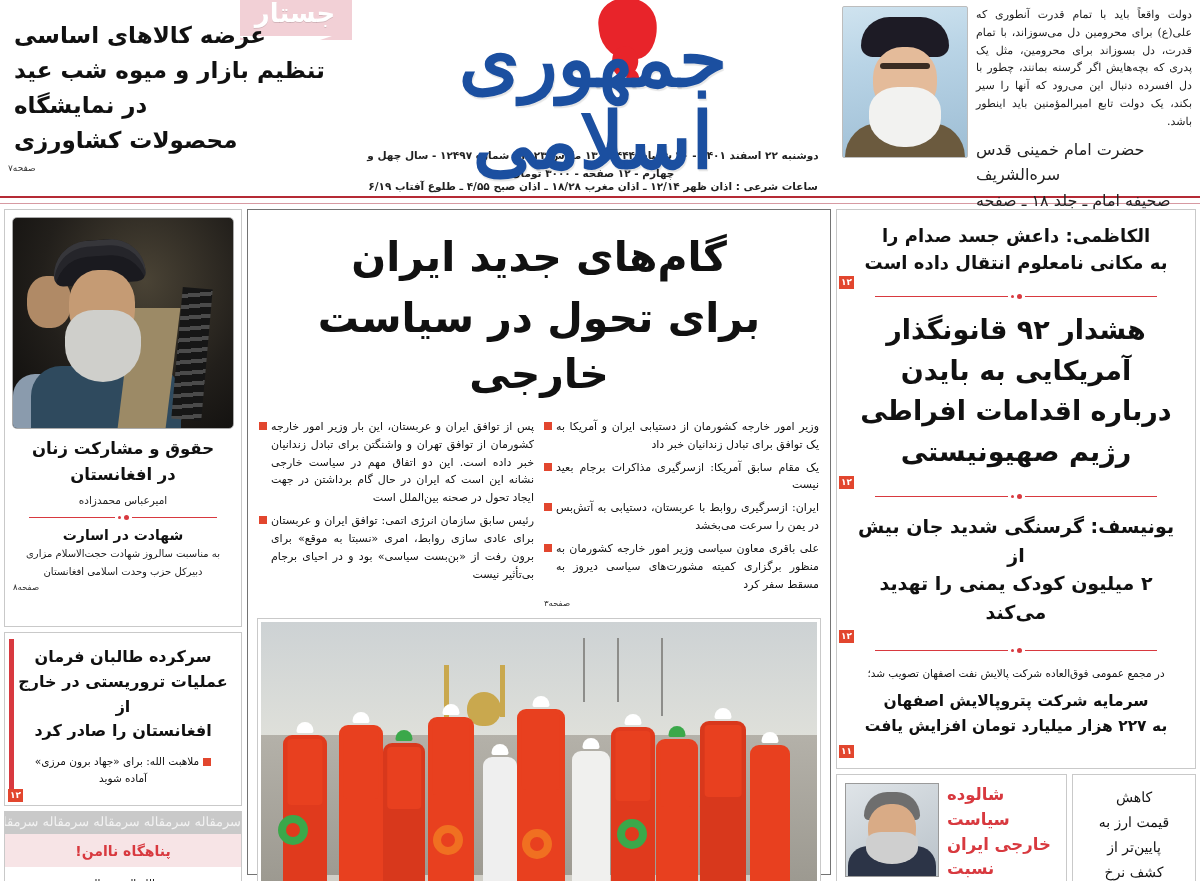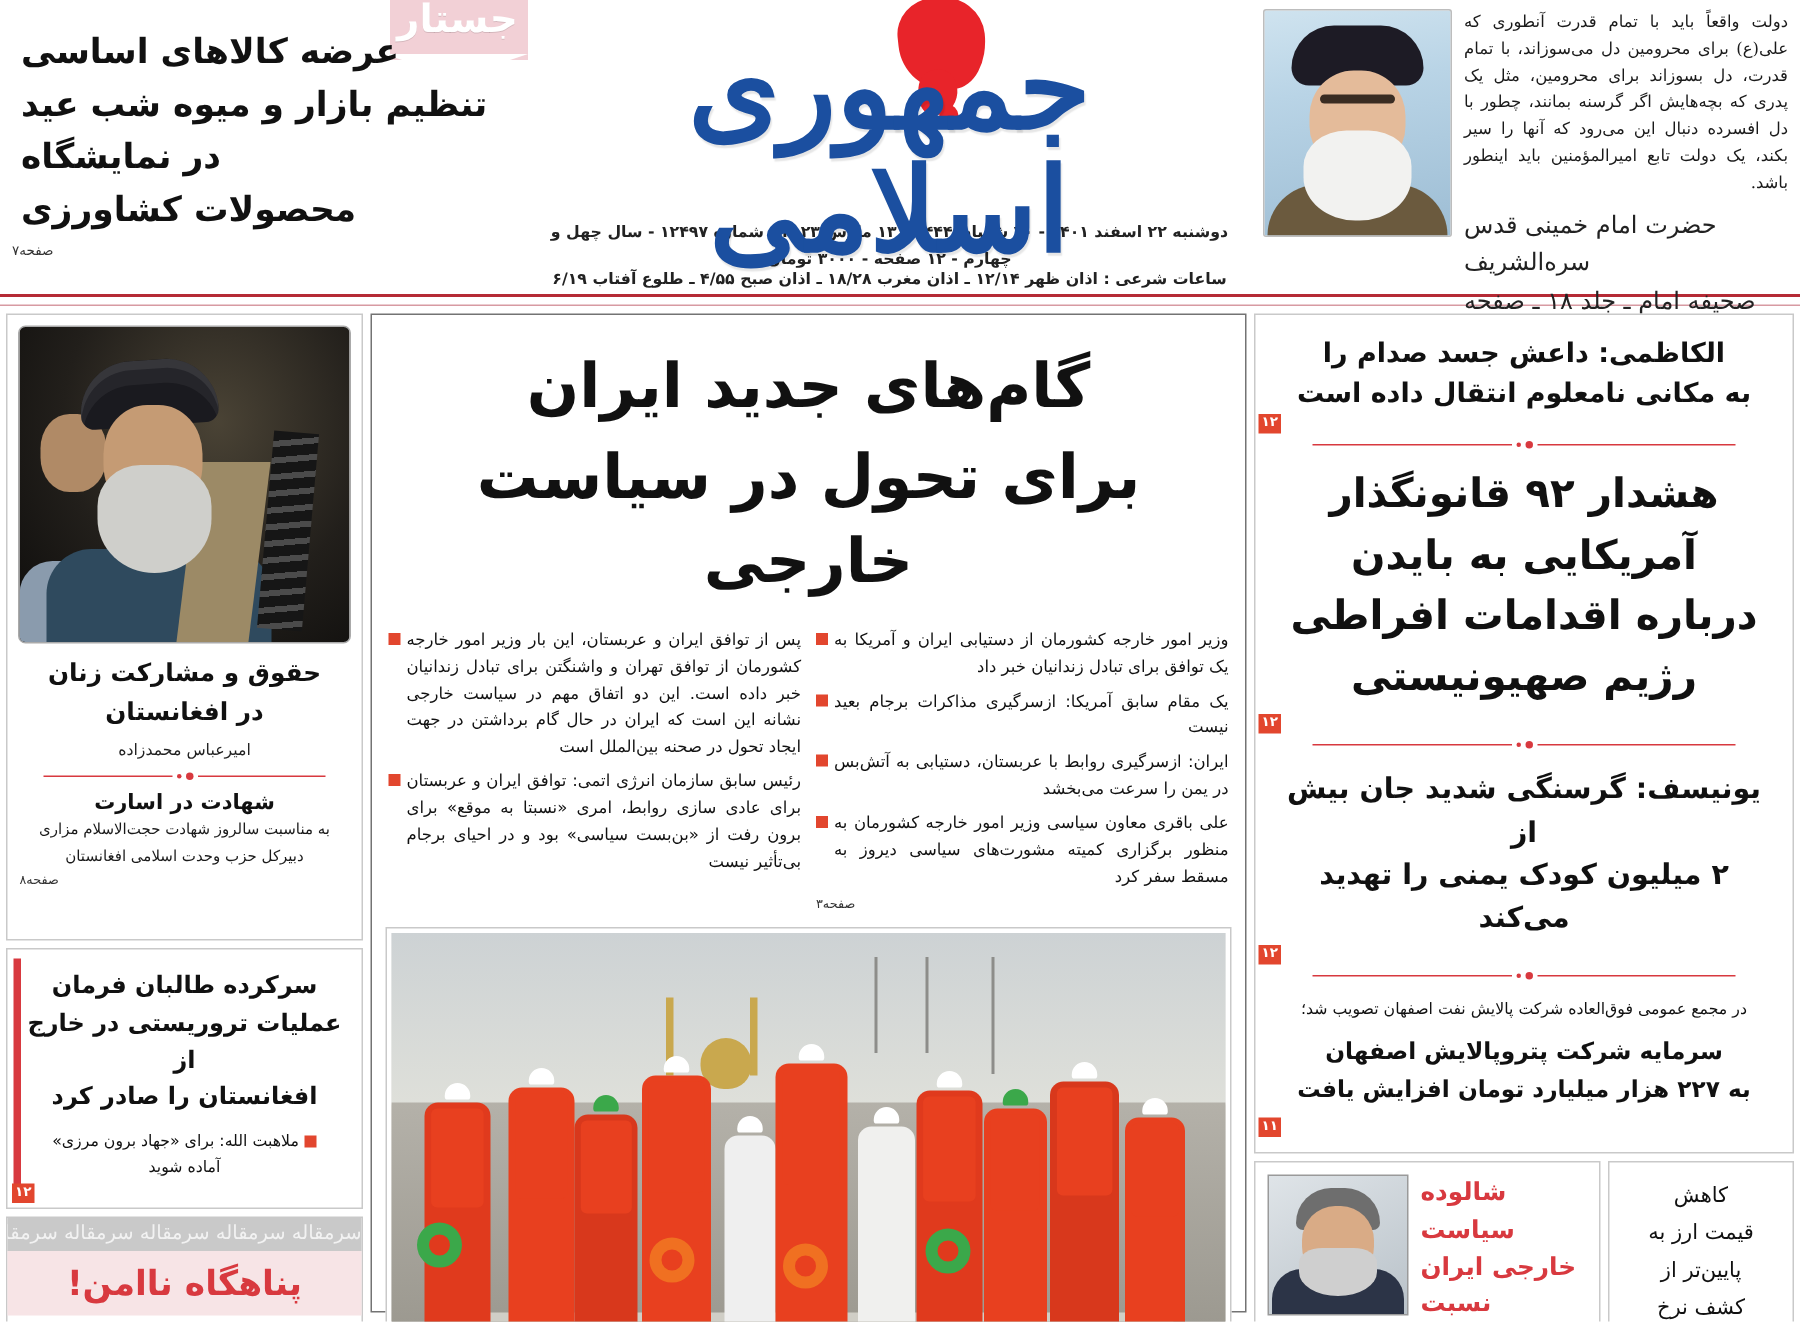--- a/index.html
+++ b/index.html
@@ -12,21 +12,21 @@
   }
   .page{position:relative;width:1200px;height:881px;background:#fff;box-sizing:border-box;}
 
   
   .masthead{position:relative;height:196px;box-sizing:border-box;display:flex;flex-direction:row-reverse;}
   .mh-right{width:352px;padding:6px 12px 0 8px;box-sizing:border-box;position:relative;}
   .mh-center{width:482px;box-sizing:border-box;position:relative;text-align:center;padding-top:2px;}
   .mh-left{width:366px;box-sizing:border-box;padding:6px 8px 0 8px;display:flex;flex-direction:row-reverse;gap:8px;}
 
   
-  .corner-tab{position:absolute;top:0;right:0;width:92px;height:40px;background:#f2d0d6;overflow:hidden;}
+  .corner-tab{position:absolute;top:0;right:0;width:112px;height:40px;background:#f2d0d6;overflow:hidden;}
   .corner-tab .tab-txt{
     position:absolute;top:-2px;right:4px;left:2px;text-align:center;
     font-size:26px;font-weight:bold;color:#fff;letter-spacing:2px;
     text-shadow:0 1px 0 rgba(0,0,0,.12);
   }
   .corner-tab:after{
     content:"";position:absolute;bottom:-12px;left:-4px;width:0;height:0;
     border-left:48px solid transparent;border-right:48px solid transparent;
     border-top:16px solid #fff;
   }
@@ -110,21 +110,21 @@
 
   .taliban-box{padding:12px 12px 18px 12px;position:relative;}
   .taliban-box:before{content:"";position:absolute;top:6px;left:4px;bottom:6px;width:5px;background:#d8393f;}
   .tb-title{direction:rtl;text-align:center;font-size:16px;font-weight:bold;line-height:1.55;color:#111;}
   .tb-bullet{direction:rtl;text-align:center;font-size:10.5px;line-height:1.6;color:#111;padding-top:9px;}
   .sq{display:inline-block;width:8px;height:8px;background:#e2462e;margin-left:4px;vertical-align:-1px;}
 
   .edit-box{flex:1;display:flex;flex-direction:column;}
   .edit-band{height:22px;background:#c9c9c9;position:relative;overflow:hidden;}
   .edit-band .wm{position:absolute;top:2px;white-space:nowrap;direction:rtl;color:#f2f2f2;font-size:13px;letter-spacing:16px;font-family:"DejaVu Serif","Liberation Serif",serif;}
-  .edit-title{direction:rtl;text-align:center;font-size:23px;font-weight:bold;color:#d8393f;background:#f7e4e6;padding:9px 0 8px;}
+  .edit-title{direction:rtl;text-align:center;font-size:14px;font-weight:bold;color:#d8393f;background:#f7e4e6;padding:9px 0 8px;}
   .edit-body{direction:rtl;text-align:center;font-size:10.5px;line-height:1.75;color:#111;padding:7px 12px 0;}
 
   
   .center-inner{border:1px solid #737373;background:#fff;height:100%;box-sizing:border-box;display:flex;flex-direction:column;padding:8px 9px 6px;}
   .main-head{direction:rtl;text-align:center;font-weight:bold;color:#111;font-size:41px;line-height:1.35;padding:12px 4px 6px;letter-spacing:-.5px;}
   .bullets{direction:rtl;display:flex;flex-direction:row-reverse;gap:10px;padding:10px 2px 8px;}
   .bul-col{flex:1;}
   .bul{display:flex;flex-direction:row-reverse;gap:4px;font-size:11px;line-height:1.62;text-align:justify;color:#111;margin-bottom:5px;}
   .bul .sq{flex:0 0 8px;margin-top:4px;margin-left:0;}
   .bul span.t{flex:1;}

